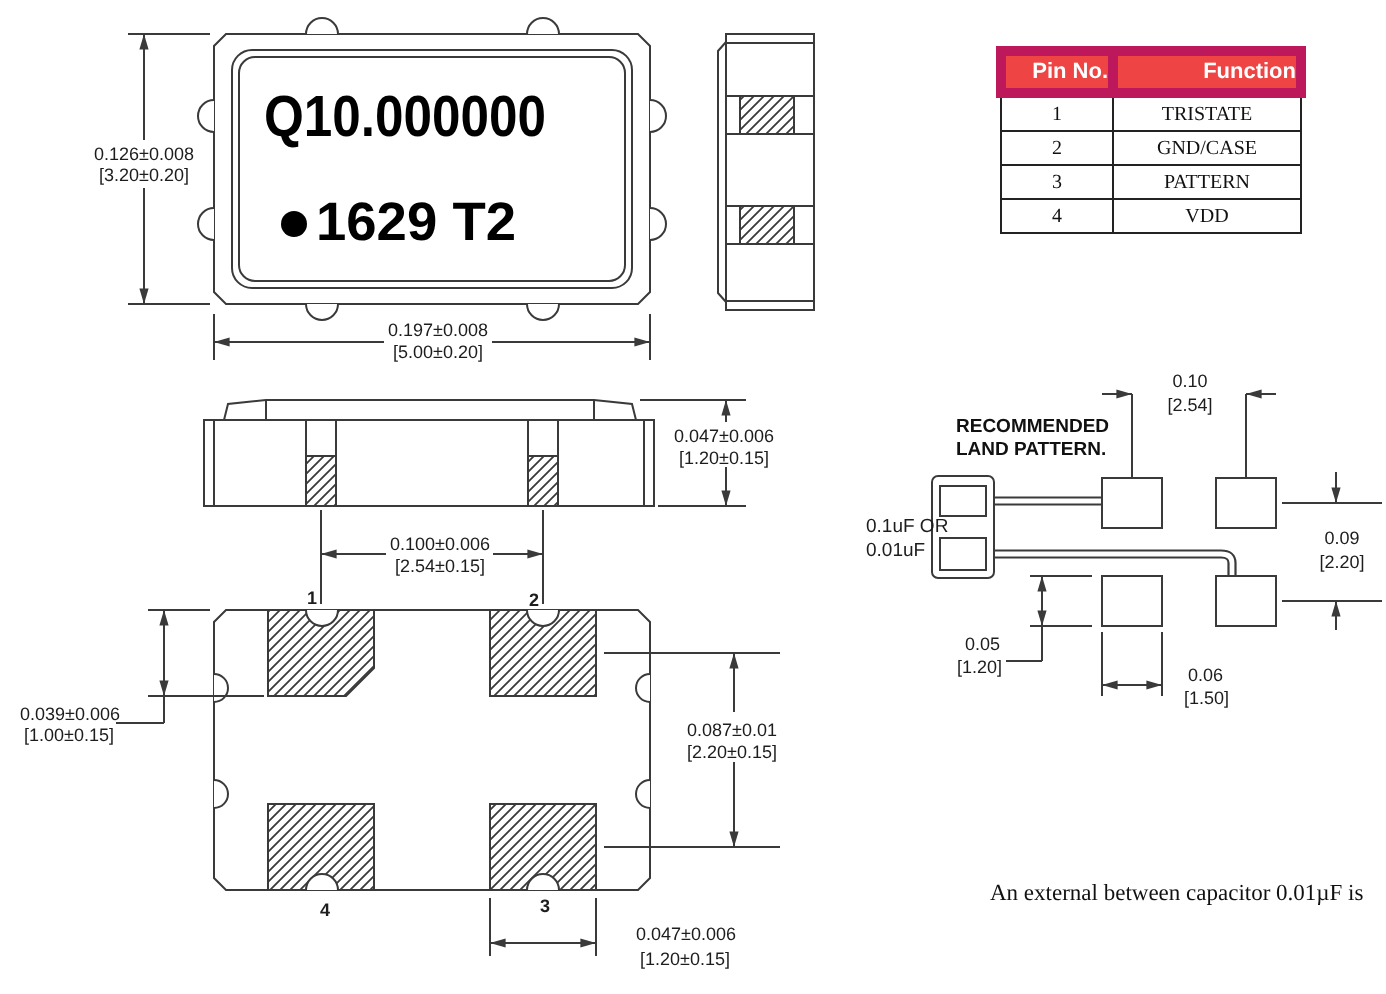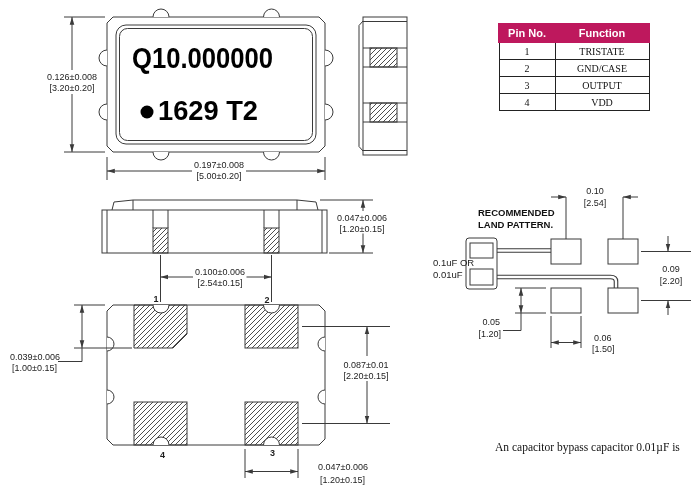--- a/index.html
+++ b/index.html
@@ -17,22 +17,22 @@
   .dm{text-anchor:middle;}
   .de{text-anchor:end;}
   .pl{font-size:9px;font-weight:bold;text-anchor:middle;font-family:"Liberation Sans",sans-serif;}
   .mk{font-weight:bold;font-size:29px;font-family:"Liberation Sans",sans-serif;fill:#000;}
   .mk2{font-weight:bold;font-size:27px;font-family:"Liberation Sans",sans-serif;fill:#000;}
   .lt{font-size:9.5px;font-weight:bold;font-family:"Liberation Sans",sans-serif;fill:#111;}
   .cl{font-size:9.5px;font-family:"Liberation Sans",sans-serif;}
 
   
   .pin-table{position:absolute;left:498px;top:23px;border-collapse:collapse;table-layout:fixed;}
-  .pin-table th{background:#be185d;color:#fff;font:bold 11px "Liberation Sans",sans-serif;
-                border:2px solid #be185d;height:16px;padding:0;}
+  .pin-table th{background:#ef4444;color:#fff;font:bold 11px "Liberation Sans",sans-serif;
+                border:5px solid #be185d;height:16px;padding:0;text-align:right;}
   .pin-table td{font:10px "Liberation Serif",serif;color:#111;text-align:center;
                 border:1px solid #222;height:16px;padding:0;background:#fff;}
   .col-pin{width:56px;}
   .col-fn{width:94px;}
 
   
   .note{position:absolute;left:495px;top:441px;width:195px;
         font:11.5px "Liberation Serif",serif;color:#111;line-height:13px;}
 </style>
 </head>
@@ -240,26 +240,26 @@
     <tr>
       <td>1</td>
       <td>TRISTATE</td>
     </tr>
     <tr>
       <td>2</td>
       <td>GND/CASE</td>
     </tr>
     <tr>
       <td>3</td>
-      <td>OUTPUT</td>
+      <td>PATTERN</td>
     </tr>
     <tr>
       <td>4</td>
       <td>VDD</td>
     </tr>
   </tbody>
 </table>
 
 <div class="note">
-  <div>An capacitor bypass capacitor 0.01µF is</div>
+  <div>An external between capacitor 0.01µF is</div>
 </div>
 
 </div>
 
 </body></html>

